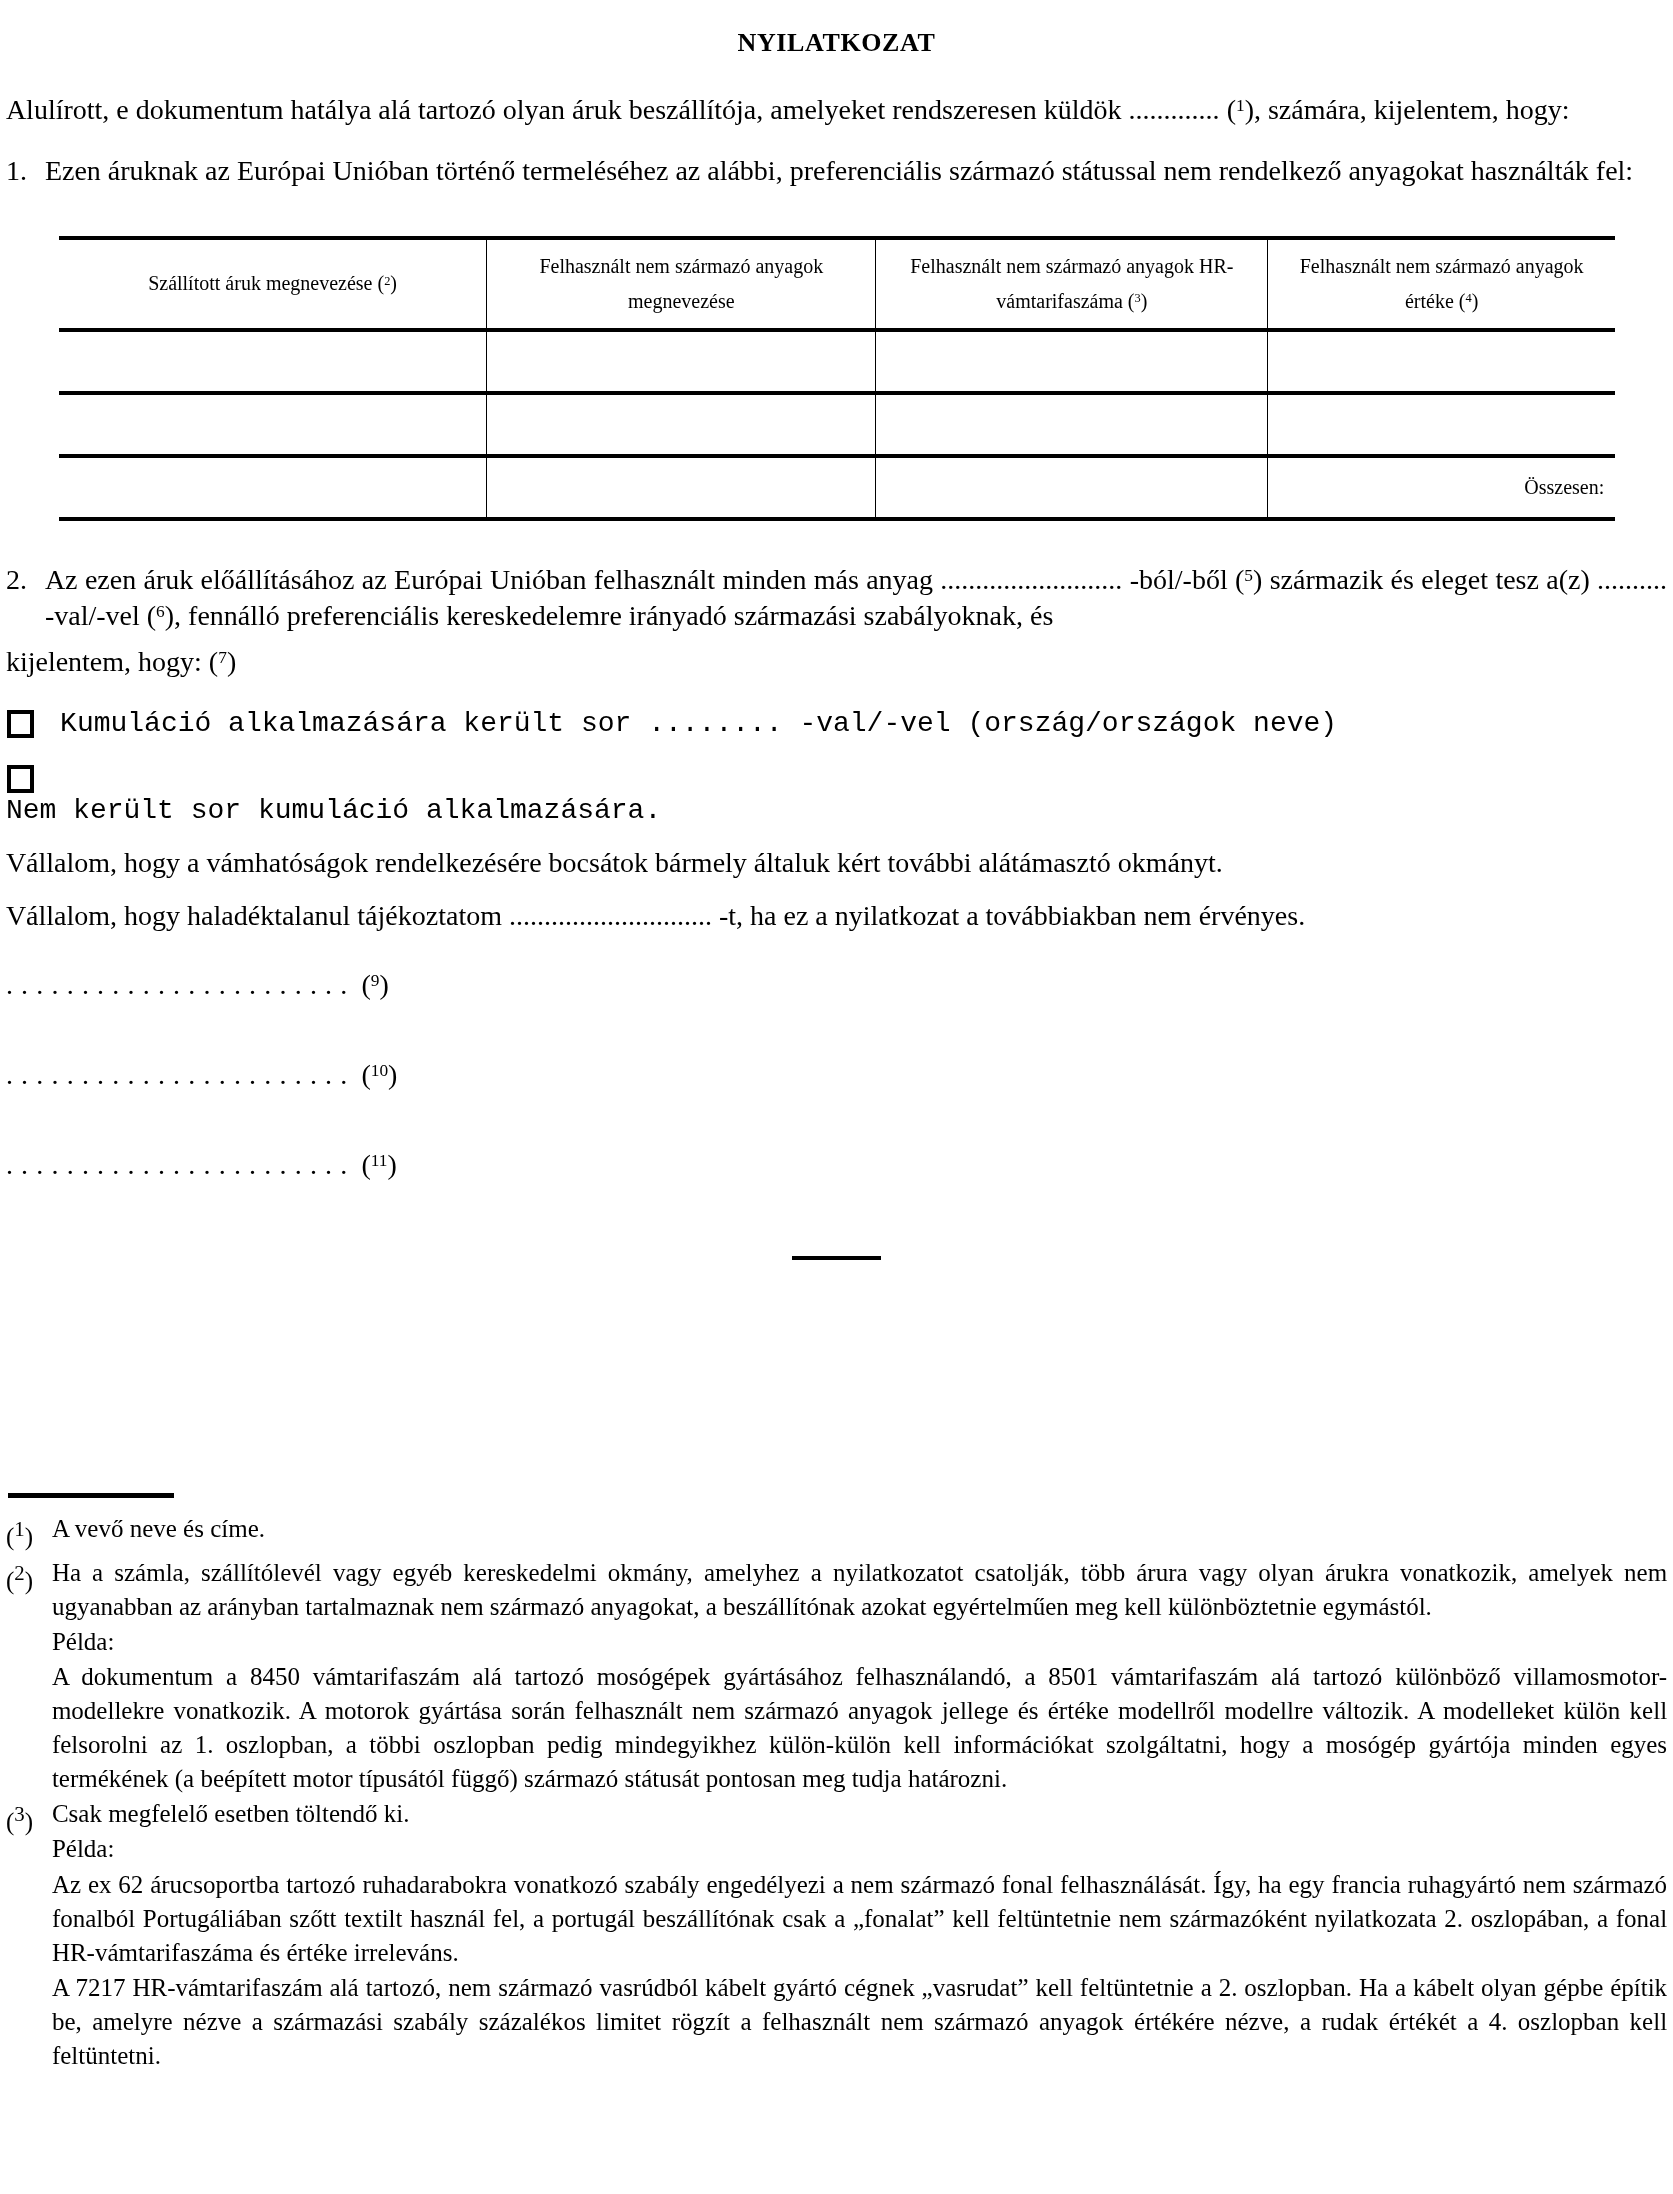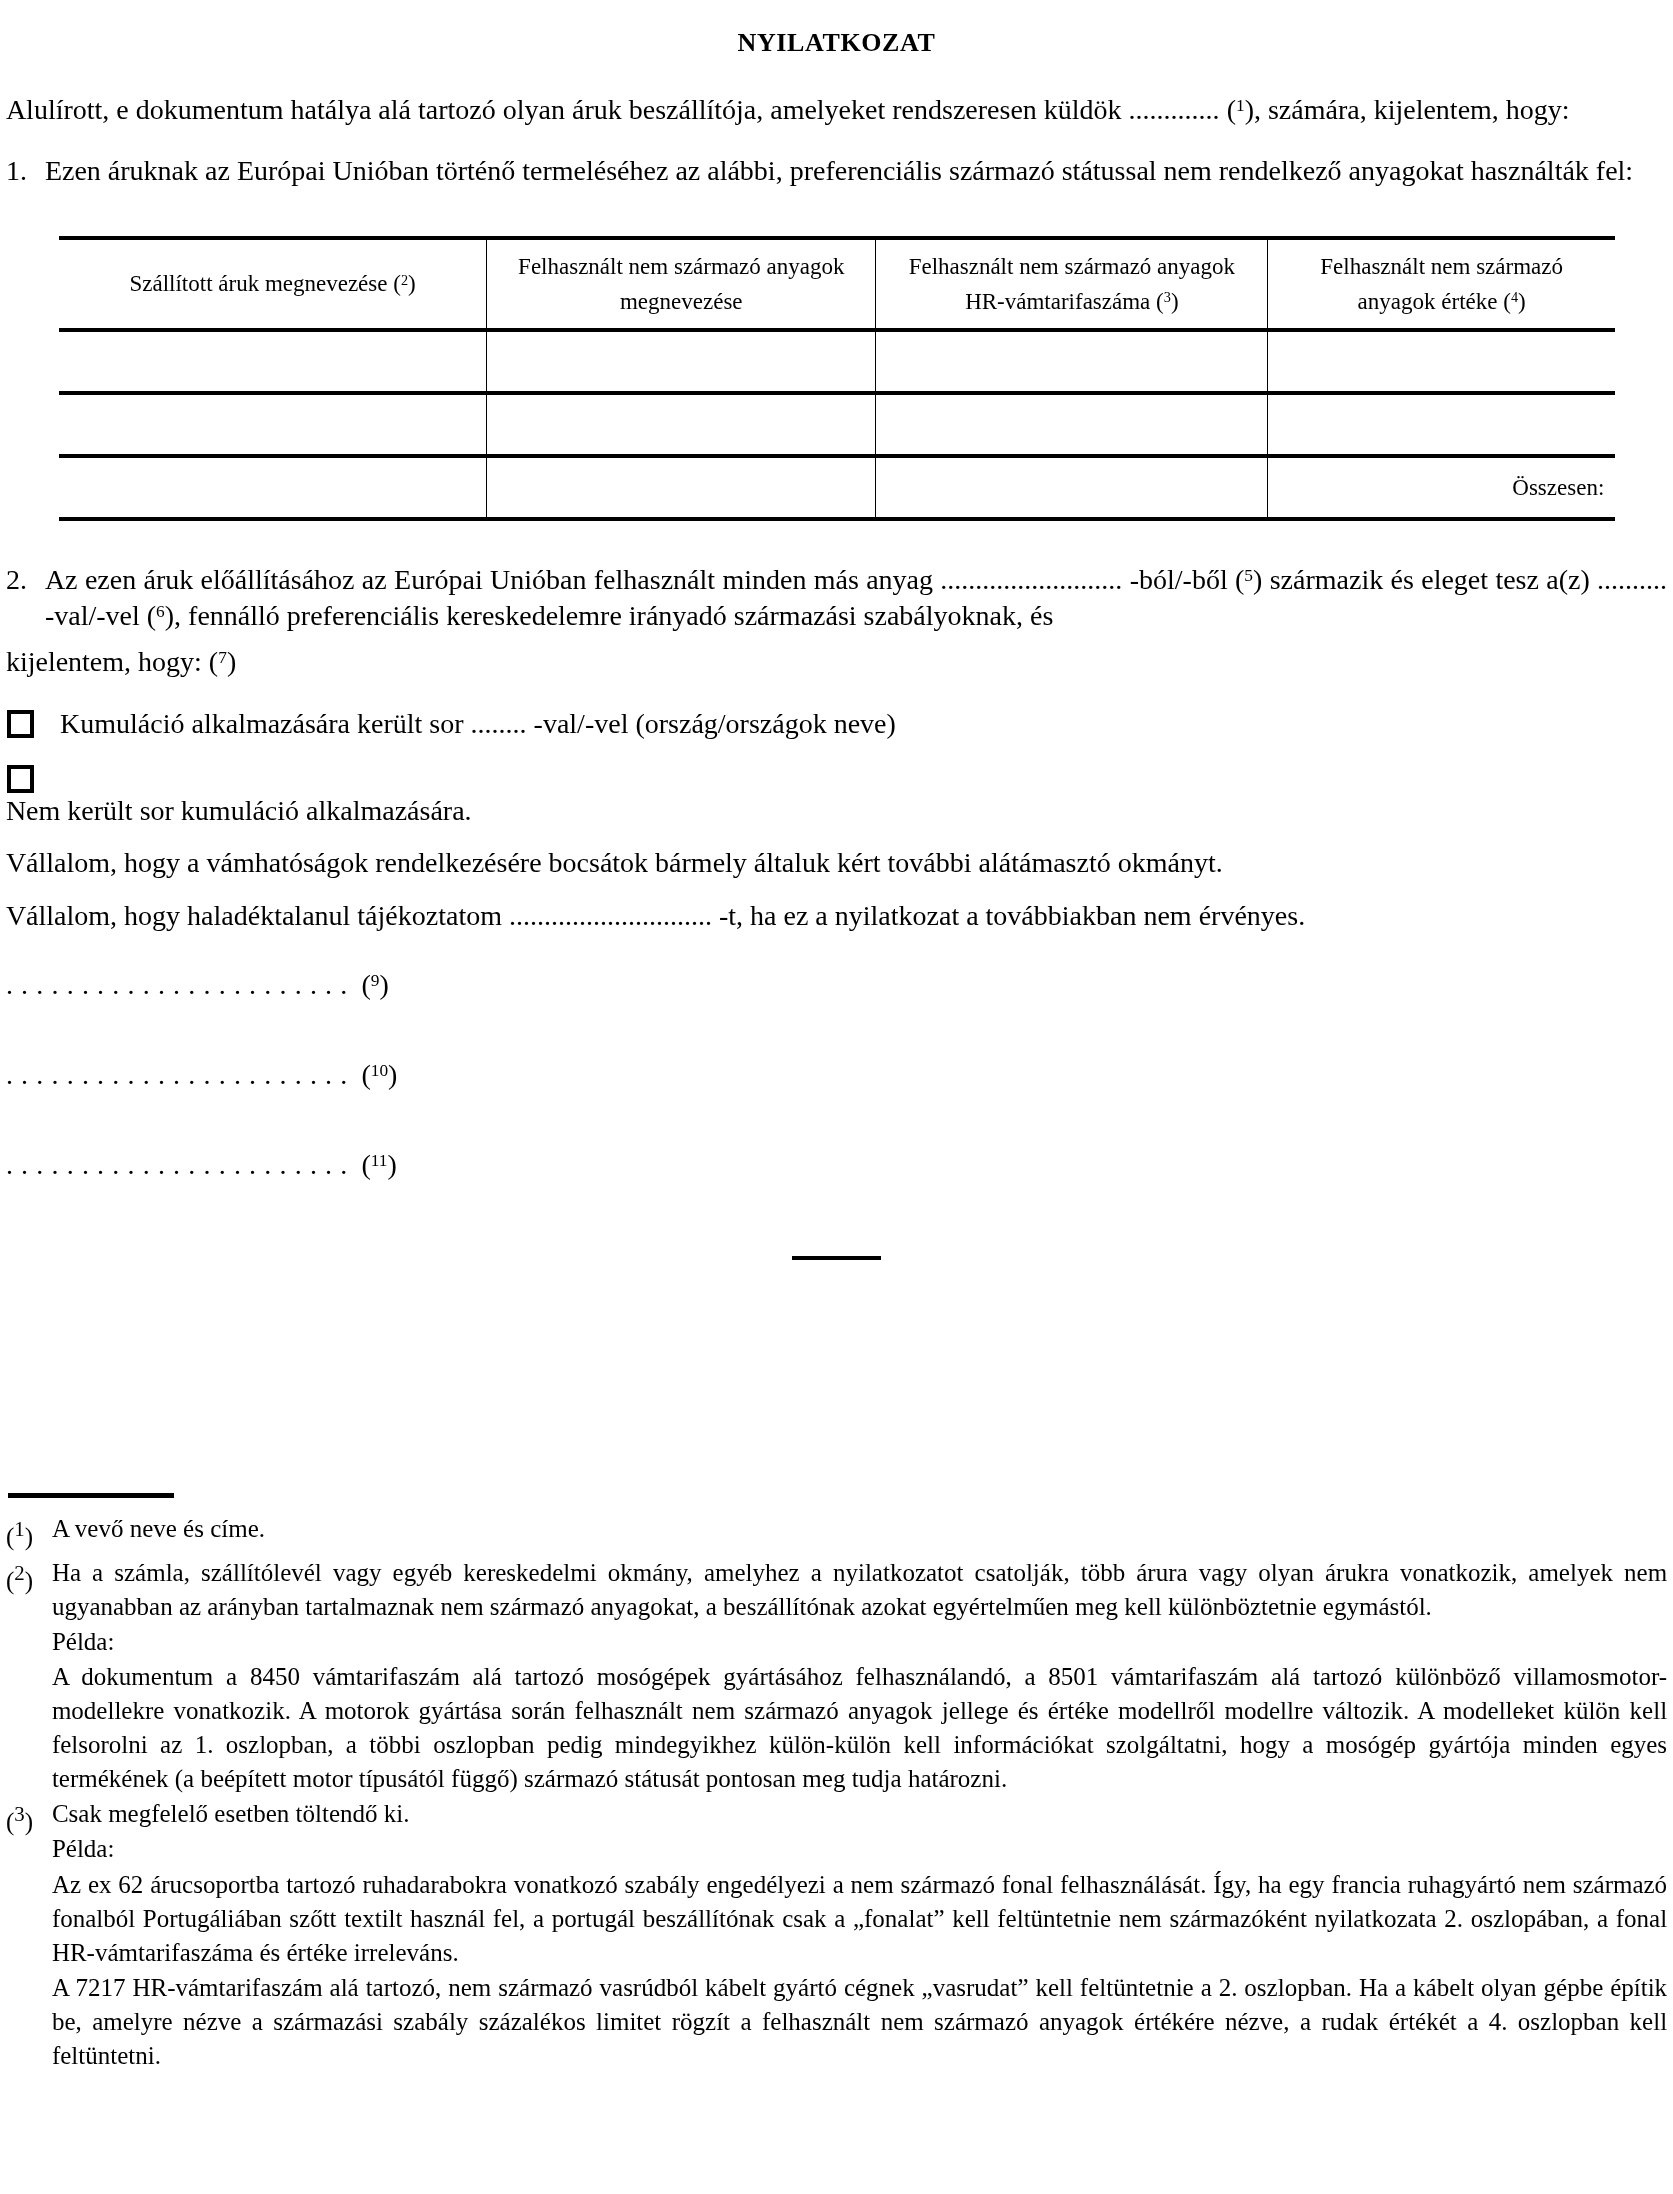--- a/index.html
+++ b/index.html
@@ -18,33 +18,33 @@
   .justify { text-align:justify; }
   .oneline { white-space:nowrap; }
   .intro { margin-top:31px; }
   .numbered { display:flex; }
   .numbered .num { flex:0 0 39px; }
   .numbered .ntext { flex:1; margin:0; text-align:justify; }
   .item1 { margin-top:25px; }
   .item2 { margin-top:41px; }
   .fnref { white-space:nowrap; }
   .fnref sup { font-size:0.62em; line-height:0; position:relative; top:-0.45em; vertical-align:baseline; }
-  .decl-table { margin:47px 0 0 53px; width:1556px; border-collapse:collapse; table-layout:fixed; font-size:23px; line-height:35px; }
+  .decl-table { margin:47px 0 0 53px; width:1556px; border-collapse:collapse; table-layout:fixed; font-size:20px; line-height:35px; }
   .decl-table th, .decl-table td {
     border-left:1.8px solid #000; border-right:1.8px solid #000;
     border-top:4.1px solid #000; border-bottom:4.1px solid #000;
     padding:0 10.6px;
   }
   .decl-table th:first-child, .decl-table td:first-child { border-left:none; }
   .decl-table th:last-child, .decl-table td:last-child { border-right:none; }
   .decl-table th { font-weight:normal; text-align:center; vertical-align:middle; height:88px; }
   .decl-table tbody td { height:59px; }
   .decl-table .total-cell { text-align:right; vertical-align:middle; padding-left:8.2px; }
   .declare { margin-top:10.6px; }
-  .check-row { display:flex; align-items:flex-start; }
+  .check-row { display:flex; align-items:flex-start;font-family:Liberation Mono, monospace; }
   .check-row.first { margin-top:26px; }
   .check-row.second { margin-top:19px;flex-direction:column; }
   .checkbox { flex:0 0 auto; width:19px; height:20px; border:4.7px solid #000; margin:3.5px 26px 0 1.2px; background:#fff; }
   .check-label { white-space:nowrap; }
   .validity { margin-top:21px; }
   .undertaking { margin-top:16.5px; }
   .sigline { margin-top:54px; white-space:nowrap; }
   .sigline.first { margin-top:33px; }
   .sigdots { letter-spacing:8.2px; }
   .sigline .fnref { margin-left:5.9px; }

